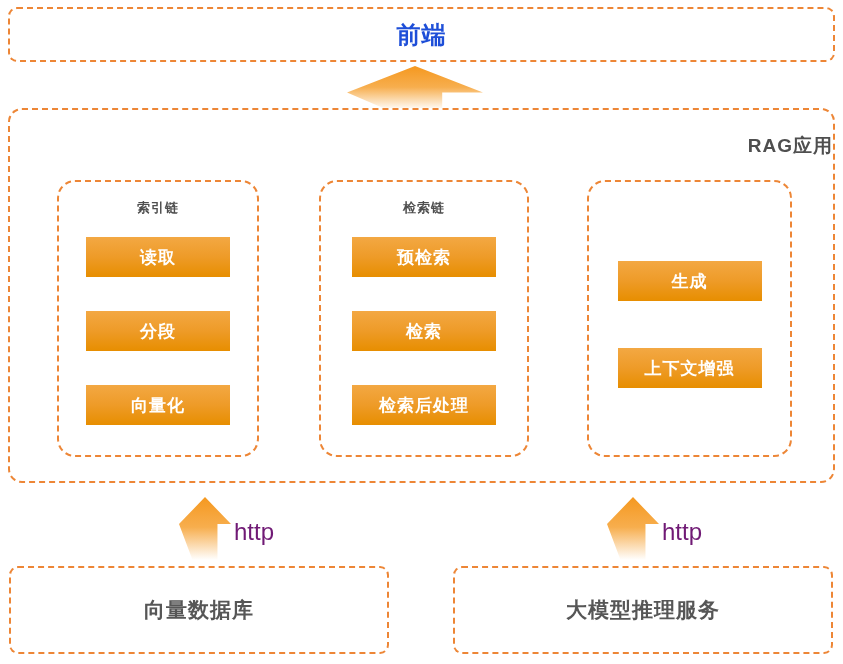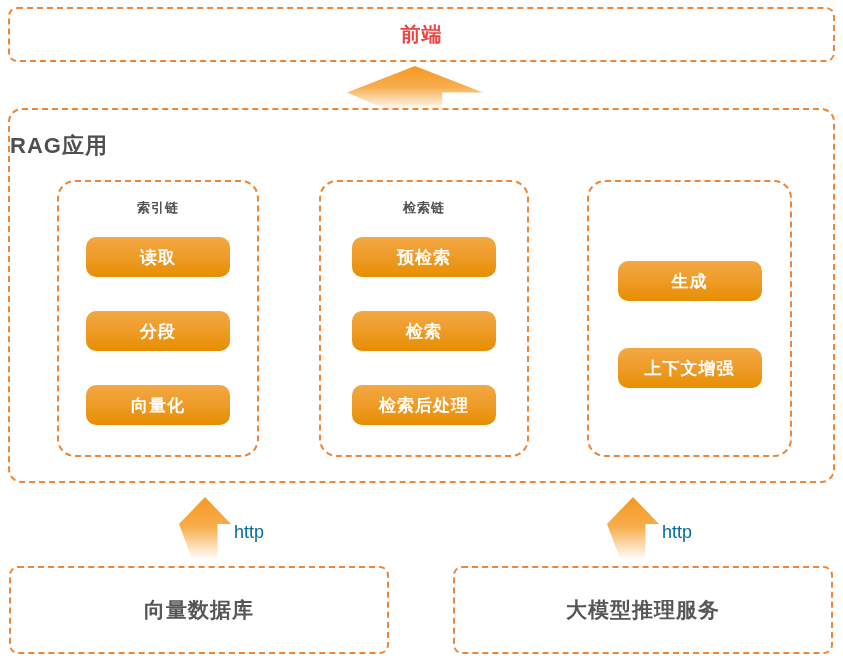--- a/index.html
+++ b/index.html
@@ -22,22 +22,22 @@
     background: #ffffff;
   }
   
   .top-box {
     left: 8px; top: 7px;
     width: 827px; height: 55px;
     border-radius: 9px;
     display: flex; align-items: center; justify-content: center;
   }
   .label-lg {
-    font-size: 20px;
-    color: #ef4444;
+    font-size: 24px;
+    color: #1d4ed8;
     font-weight: 600;
     letter-spacing: 1px;
   }
   
   .arrow-up {
     position: absolute;
     background: linear-gradient(180deg, #F5981F 0%, #F7AE4E 48%, rgba(255,243,222,0.0) 100%);
   }
   .arrow-top {
     left: 347px; top: 66px;
@@ -45,38 +45,38 @@
     clip-path: polygon(50% 0%, 100% 60%, 70% 60%, 70% 100%, 30% 100%, 0% 60%);
   }
   .arrow-bottom {
     width: 52px; height: 63px;
     clip-path: polygon(50% 0%, 100% 43%, 74% 43%, 74% 100%, 26% 100%, 0% 43%);
   }
   .arrow-bl { left: 179px; top: 497px; }
   .arrow-br { left: 607px; top: 497px; }
   .http-label {
     position: absolute;
-    font-size: 18px;
+    font-size: 24px;
     line-height: 30px;
-    color: #0369a1;
+    color: #701a75;
   }
   .http-left  { left: 234px; top: 517px; }
   .http-right { left: 662px; top: 517px; }
   
   .rag-box {
     left: 8px; top: 108px;
     width: 827px; height: 375px;
     border-radius: 14px;
   }
   .rag-title {
     position: absolute;
     left: 0; top: 21px;
     width: 100%;
-    text-align: left;
-    font-size: 22px;
+    text-align: right;
+    font-size: 19px;
     line-height: 30px;
     color: #4F4F4F;
     font-weight: 600;
     letter-spacing: 1px;
   }
   
   .chain {
     position: absolute;
     top: 70px;
     height: 277px;
@@ -95,21 +95,21 @@
     line-height: 24px;
     color: #4F4F4F;
     font-weight: 600;
     letter-spacing: 1px;
   }
   .step-btn {
     position: absolute;
     left: 50%;
     transform: translateX(-50%);
     width: 144px; height: 40px;
-    border-radius: 10px;
+    border-radius: 0;
     background: linear-gradient(180deg, #F3A843 0%, #EE9B28 50%, #E78E00 100%);
     color: #ffffff;
     font-size: 17px;
     font-weight: bold;
     letter-spacing: 1px;
     display: flex; align-items: center; justify-content: center;
   }
   .s1 { top: 55px; }
   .s2 { top: 129px; }
   .s3 { top: 203px; font-family: Liberation Mono, monospace; }

